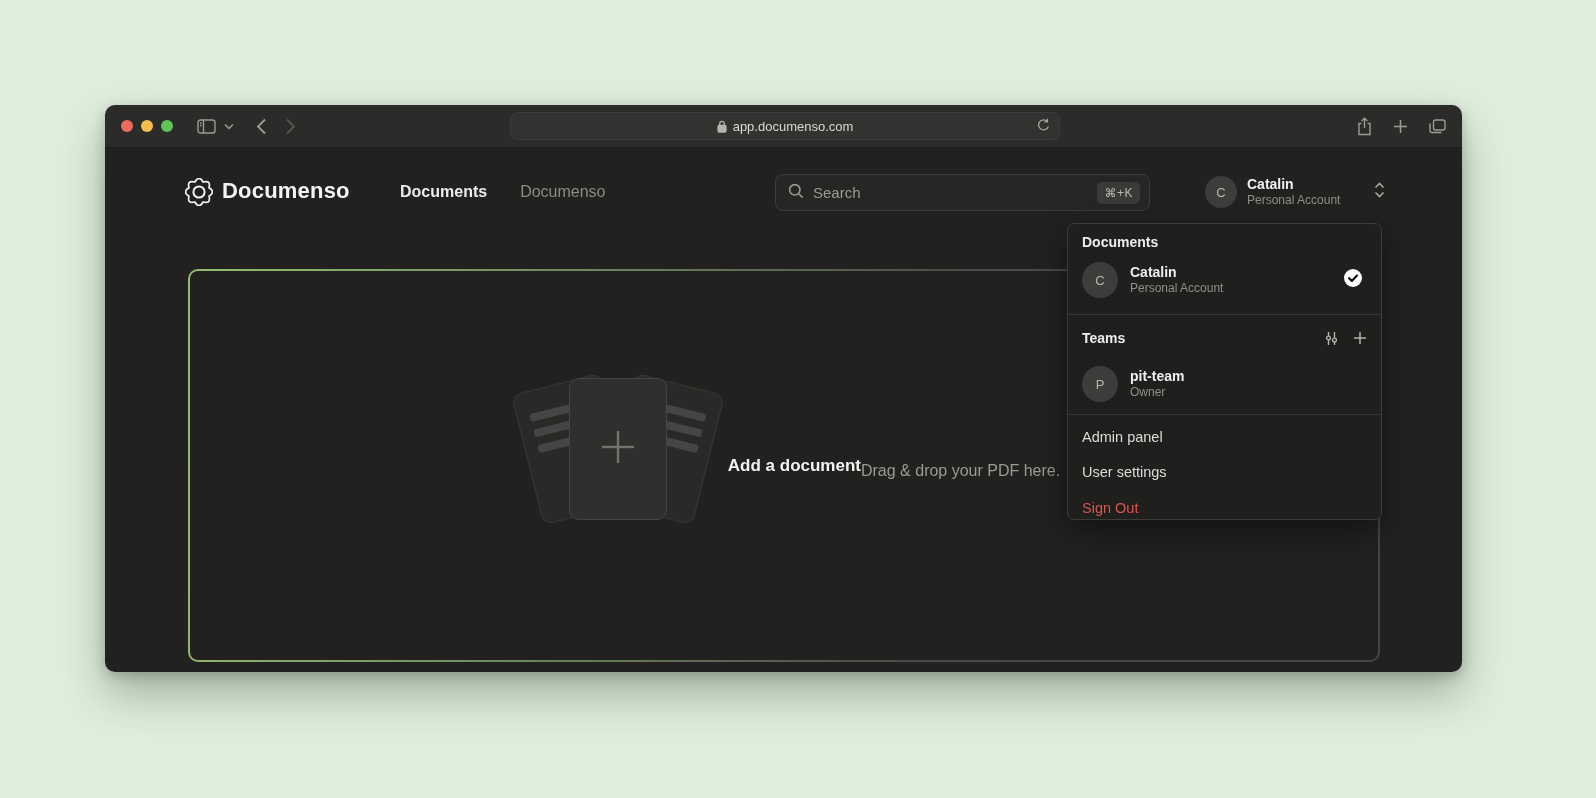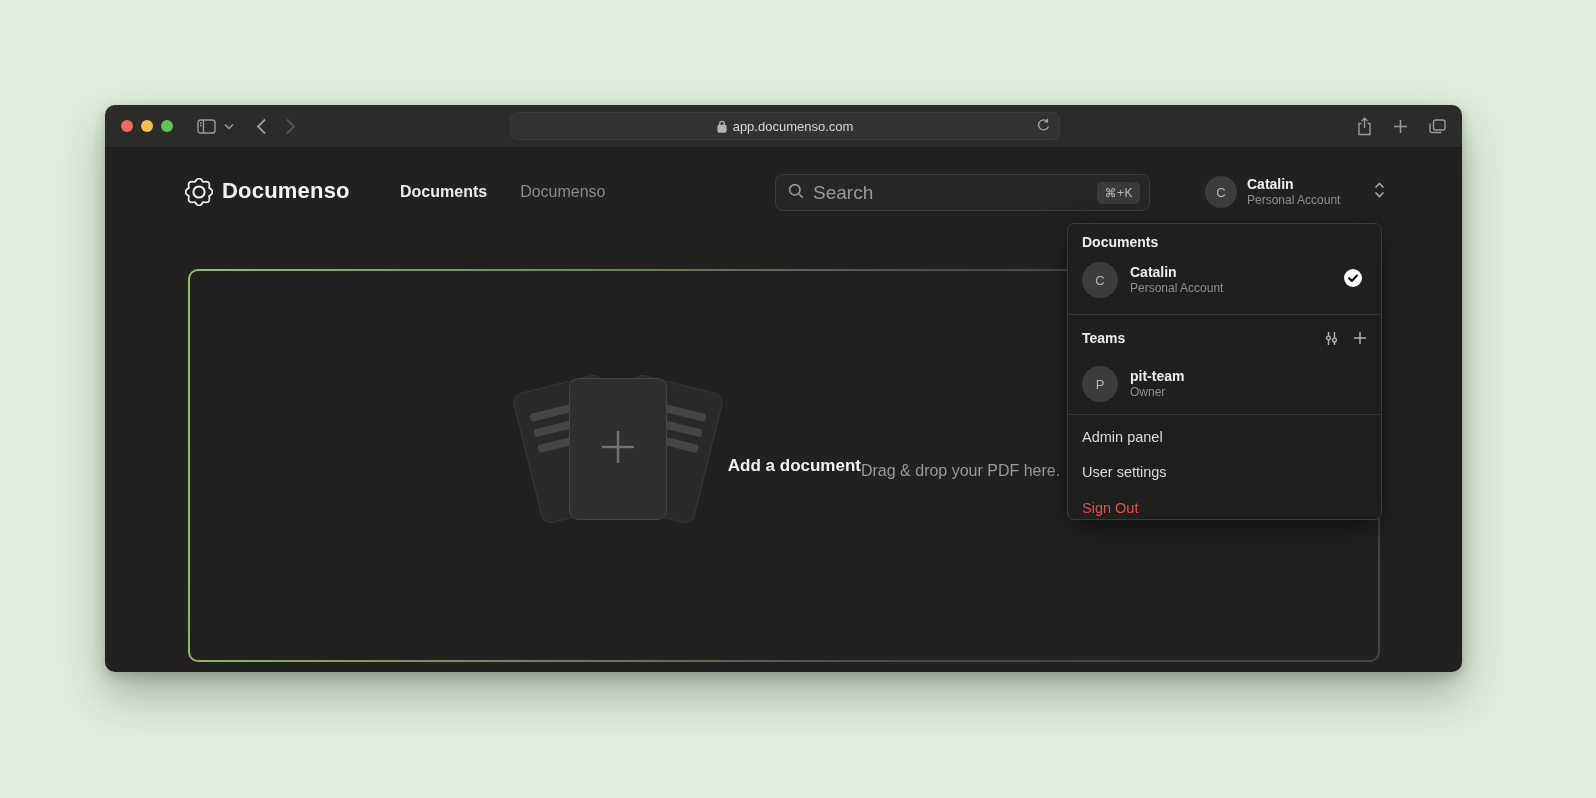--- a/index.html
+++ b/index.html
@@ -60,21 +60,21 @@
   .nav-item.inactive { color:#8b8b87; font-weight:500; }
 
   .searchbox {
     position:absolute; left:670px; top:26px; width:375px; height:37px;
     background:#262625; border:1px solid #3d3d3b; border-radius:8px;
     display:flex; align-items:center; padding:0 9px 0 12px;
   }
   .searchbox .mag { color:#9a9a96; flex:0 0 auto; }
   .searchbox input {
     flex:1; background:transparent; border:none; outline:none;
-    color:#e8e8e6; font-size:19px; margin-left:9px;
+    color:#e8e8e6; font-size:15px; margin-left:9px;
     font-family:"Liberation Sans", sans-serif;
   }
   .searchbox input::placeholder { color:#9a9a96; }
   .kbd {
     background:#3a3a38; color:#b9b9b5; border-radius:5px;
     font-size:12px; padding:4px 7px; letter-spacing:.5px;
   }
 
   .account-btn {
     position:absolute; left:1100px; top:24px; width:180px; height:40px;

